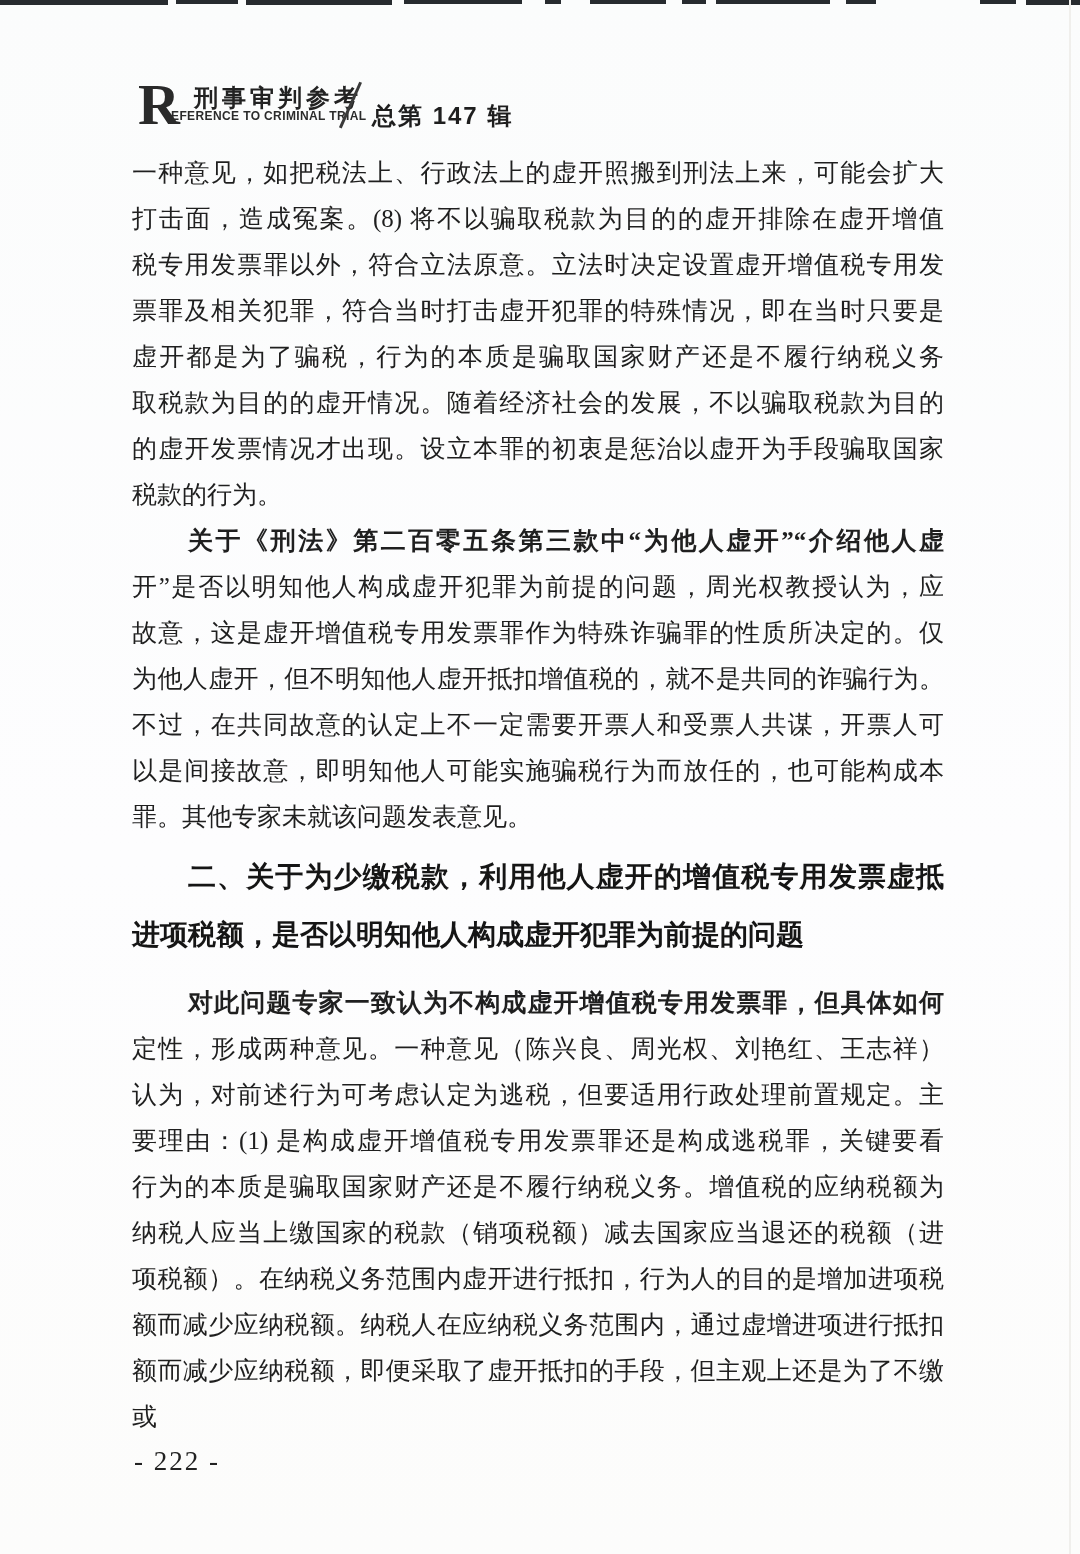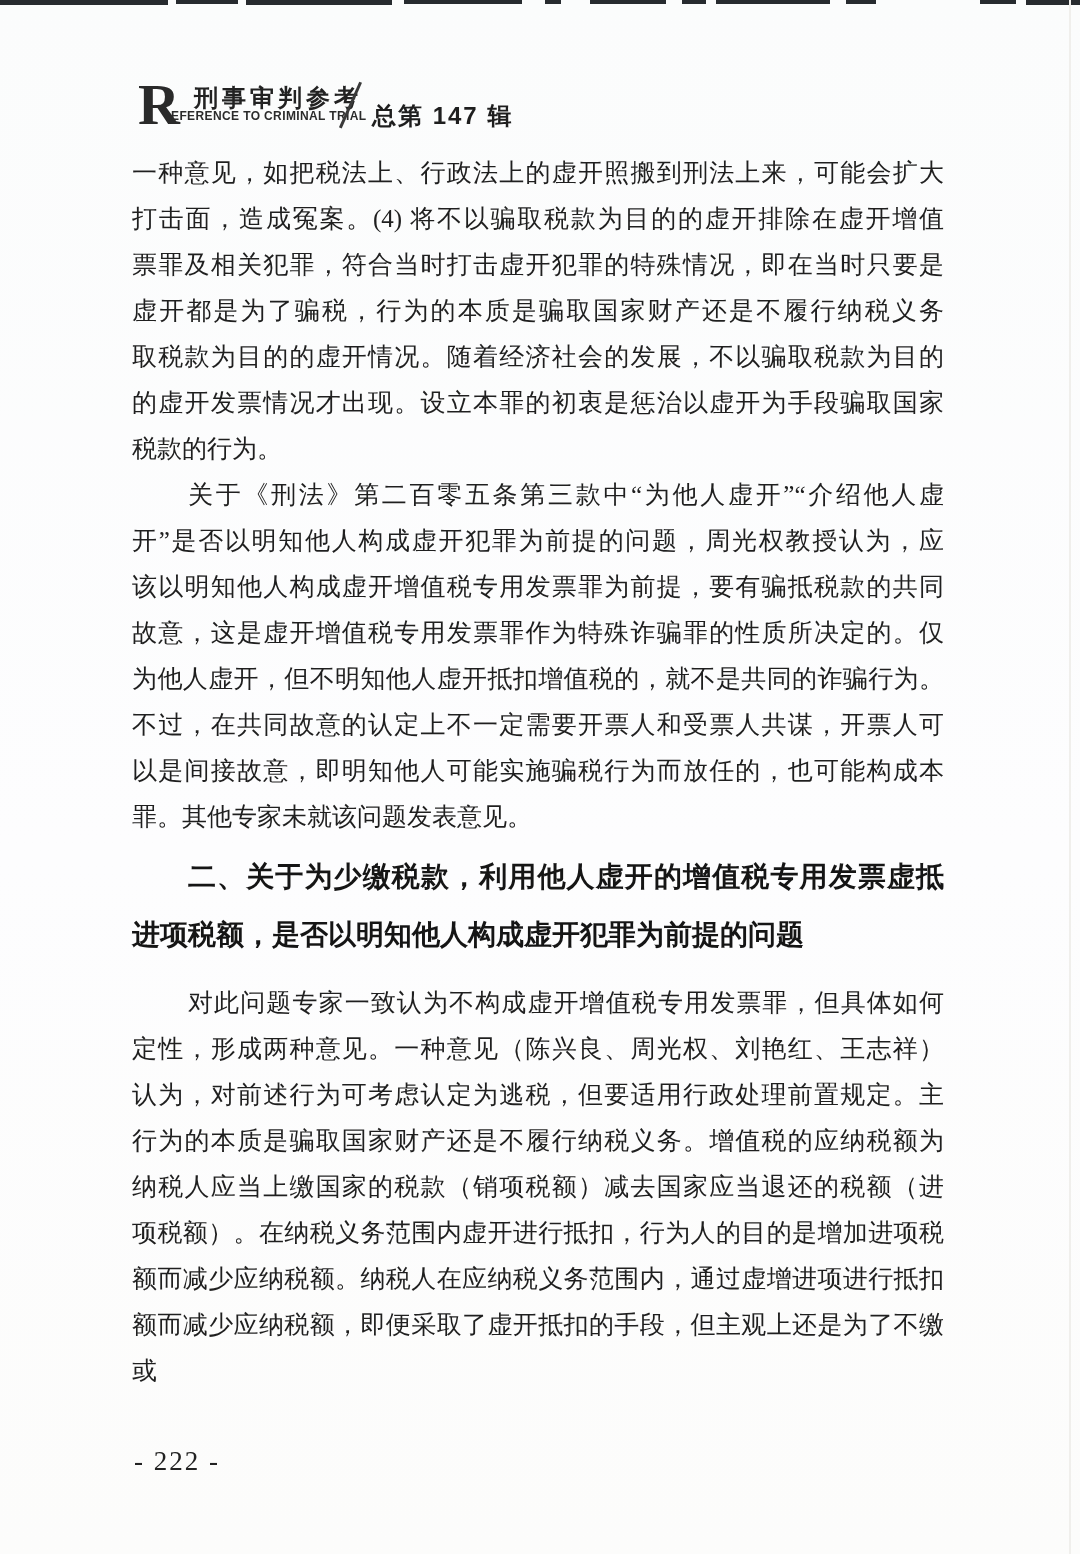--- a/index.html
+++ b/index.html
@@ -63,21 +63,21 @@
   .content-area {
     position: absolute; left: 132px; top: 150px; width: 812px;
   }
   .block { width: 100%; }
   .block .line {
     font-size: 25px; line-height: 46px; height: 46px;
     text-align: justify; text-align-last: justify;
     color: #1f1f1f;
   }
   .block .line.endline { text-align-last: left; }
-  .block .line.indent { padding-left: 56px; }
+  .block .line.indent { padding-left: 56px; font-weight: bold; }
   .block.heading { margin-top: 8px; margin-bottom: 16px; }
   .block.heading .line {
     font-family: "Liberation Sans", "DejaVu Sans", sans-serif;
     font-size: 28px; line-height: 58px; height: 58px;
     font-weight: 700; color: #151515;
   }
 
   
   .page-number {
     position: absolute; left: 134px; top: 1446px;
@@ -110,45 +110,46 @@
     <div class="logo-r">R</div>
     <div class="logo-title-cn">刑事审判参考</div>
     <div class="logo-subtitle-en">EFERENCE TO CRIMINAL TRIAL</div>
     <div class="slash-divider"></div>
     <div class="issue-label">总第 147 辑</div>
   </div>
 
   <div class="content-area">
       <div class="block paragraph">
         <div class="line">一种意见，如把税法上、行政法上的虚开照搬到刑法上来，可能会扩大</div>
-        <div class="line">打击面，造成冤案。(4) 将不以骗取税款为目的的虚开排除在虚开增值</div>
+        <div class="line">打击面，造成冤案。(8) 将不以骗取税款为目的的虚开排除在虚开增值</div>
+        <div class="line">税专用发票罪以外，符合立法原意。立法时决定设置虚开增值税专用发</div>
         <div class="line">票罪及相关犯罪，符合当时打击虚开犯罪的特殊情况，即在当时只要是</div>
         <div class="line">虚开都是为了骗税，行为的本质是骗取国家财产还是不履行纳税义务</div>
         <div class="line">取税款为目的的虚开情况。随着经济社会的发展，不以骗取税款为目的</div>
         <div class="line">的虚开发票情况才出现。设立本罪的初衷是惩治以虚开为手段骗取国家</div>
         <div class="line endline">税款的行为。</div>
       </div>
       <div class="block paragraph">
         <div class="line indent">关于《刑法》第二百零五条第三款中“为他人虚开”“介绍他人虚</div>
         <div class="line">开”是否以明知他人构成虚开犯罪为前提的问题，周光权教授认为，应</div>
-        <div class="line">该以明知他人构成虚开增值税专用发票罪为前提，要有骗抵税款的共同</div>
         <div class="line">故意，这是虚开增值税专用发票罪作为特殊诈骗罪的性质所决定的。仅</div>
         <div class="line">为他人虚开，但不明知他人虚开抵扣增值税的，就不是共同的诈骗行为。</div>
         <div class="line">不过，在共同故意的认定上不一定需要开票人和受票人共谋，开票人可</div>
         <div class="line">以是间接故意，即明知他人可能实施骗税行为而放任的，也可能构成本</div>
         <div class="line endline">罪。其他专家未就该问题发表意见。</div>
       </div>
       <div class="block heading">
         <div class="line indent">二、关于为少缴税款，利用他人虚开的增值税专用发票虚抵</div>
         <div class="line endline">进项税额，是否以明知他人构成虚开犯罪为前提的问题</div>
       </div>
       <div class="block paragraph">
         <div class="line indent">对此问题专家一致认为不构成虚开增值税专用发票罪，但具体如何</div>
         <div class="line">定性，形成两种意见。一种意见（陈兴良、周光权、刘艳红、王志祥）</div>
         <div class="line">认为，对前述行为可考虑认定为逃税，但要适用行政处理前置规定。主</div>
+        <div class="line">要理由：(1) 是构成虚开增值税专用发票罪还是构成逃税罪，关键要看</div>
         <div class="line">行为的本质是骗取国家财产还是不履行纳税义务。增值税的应纳税额为</div>
         <div class="line">纳税人应当上缴国家的税款（销项税额）减去国家应当退还的税额（进</div>
         <div class="line">项税额）。在纳税义务范围内虚开进行抵扣，行为人的目的是增加进项税</div>
         <div class="line">额而减少应纳税额。纳税人在应纳税义务范围内，通过虚增进项进行抵扣</div>
         <div class="line">额而减少应纳税额，即便采取了虚开抵扣的手段，但主观上还是为了不缴或</div>
       </div>
     </div>
 
   <div class="page-number">- 222 -</div>
 

